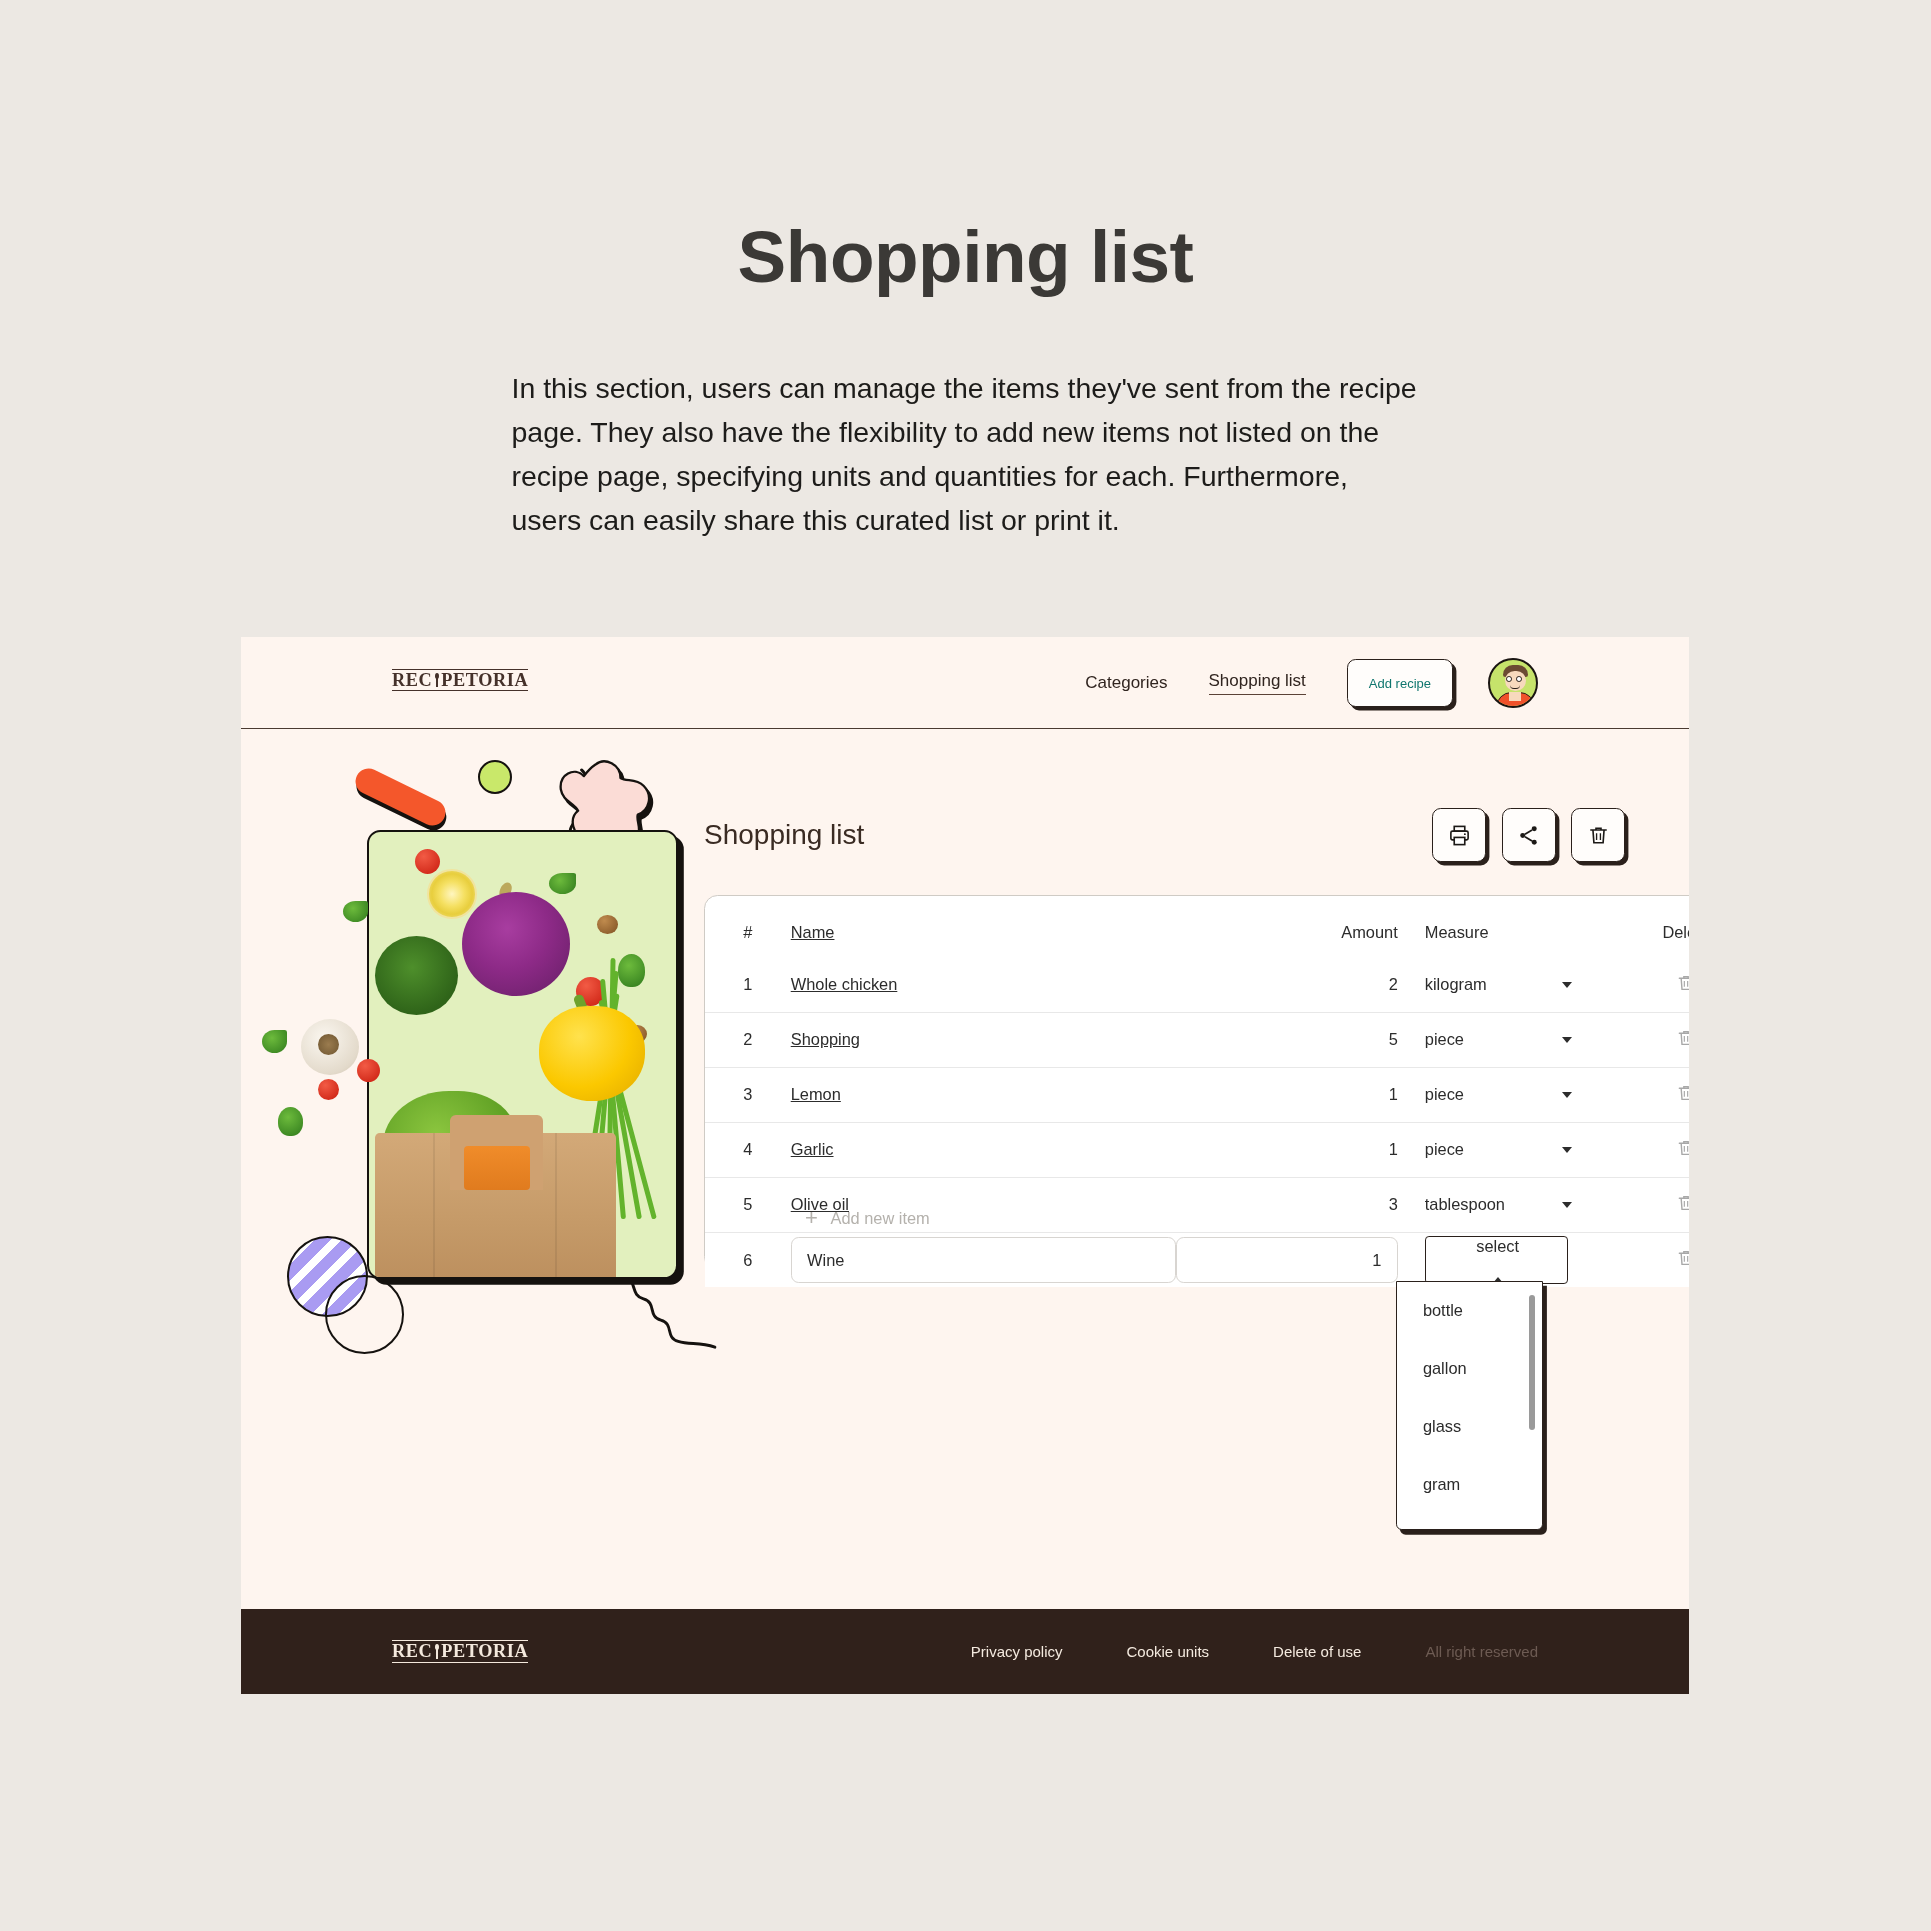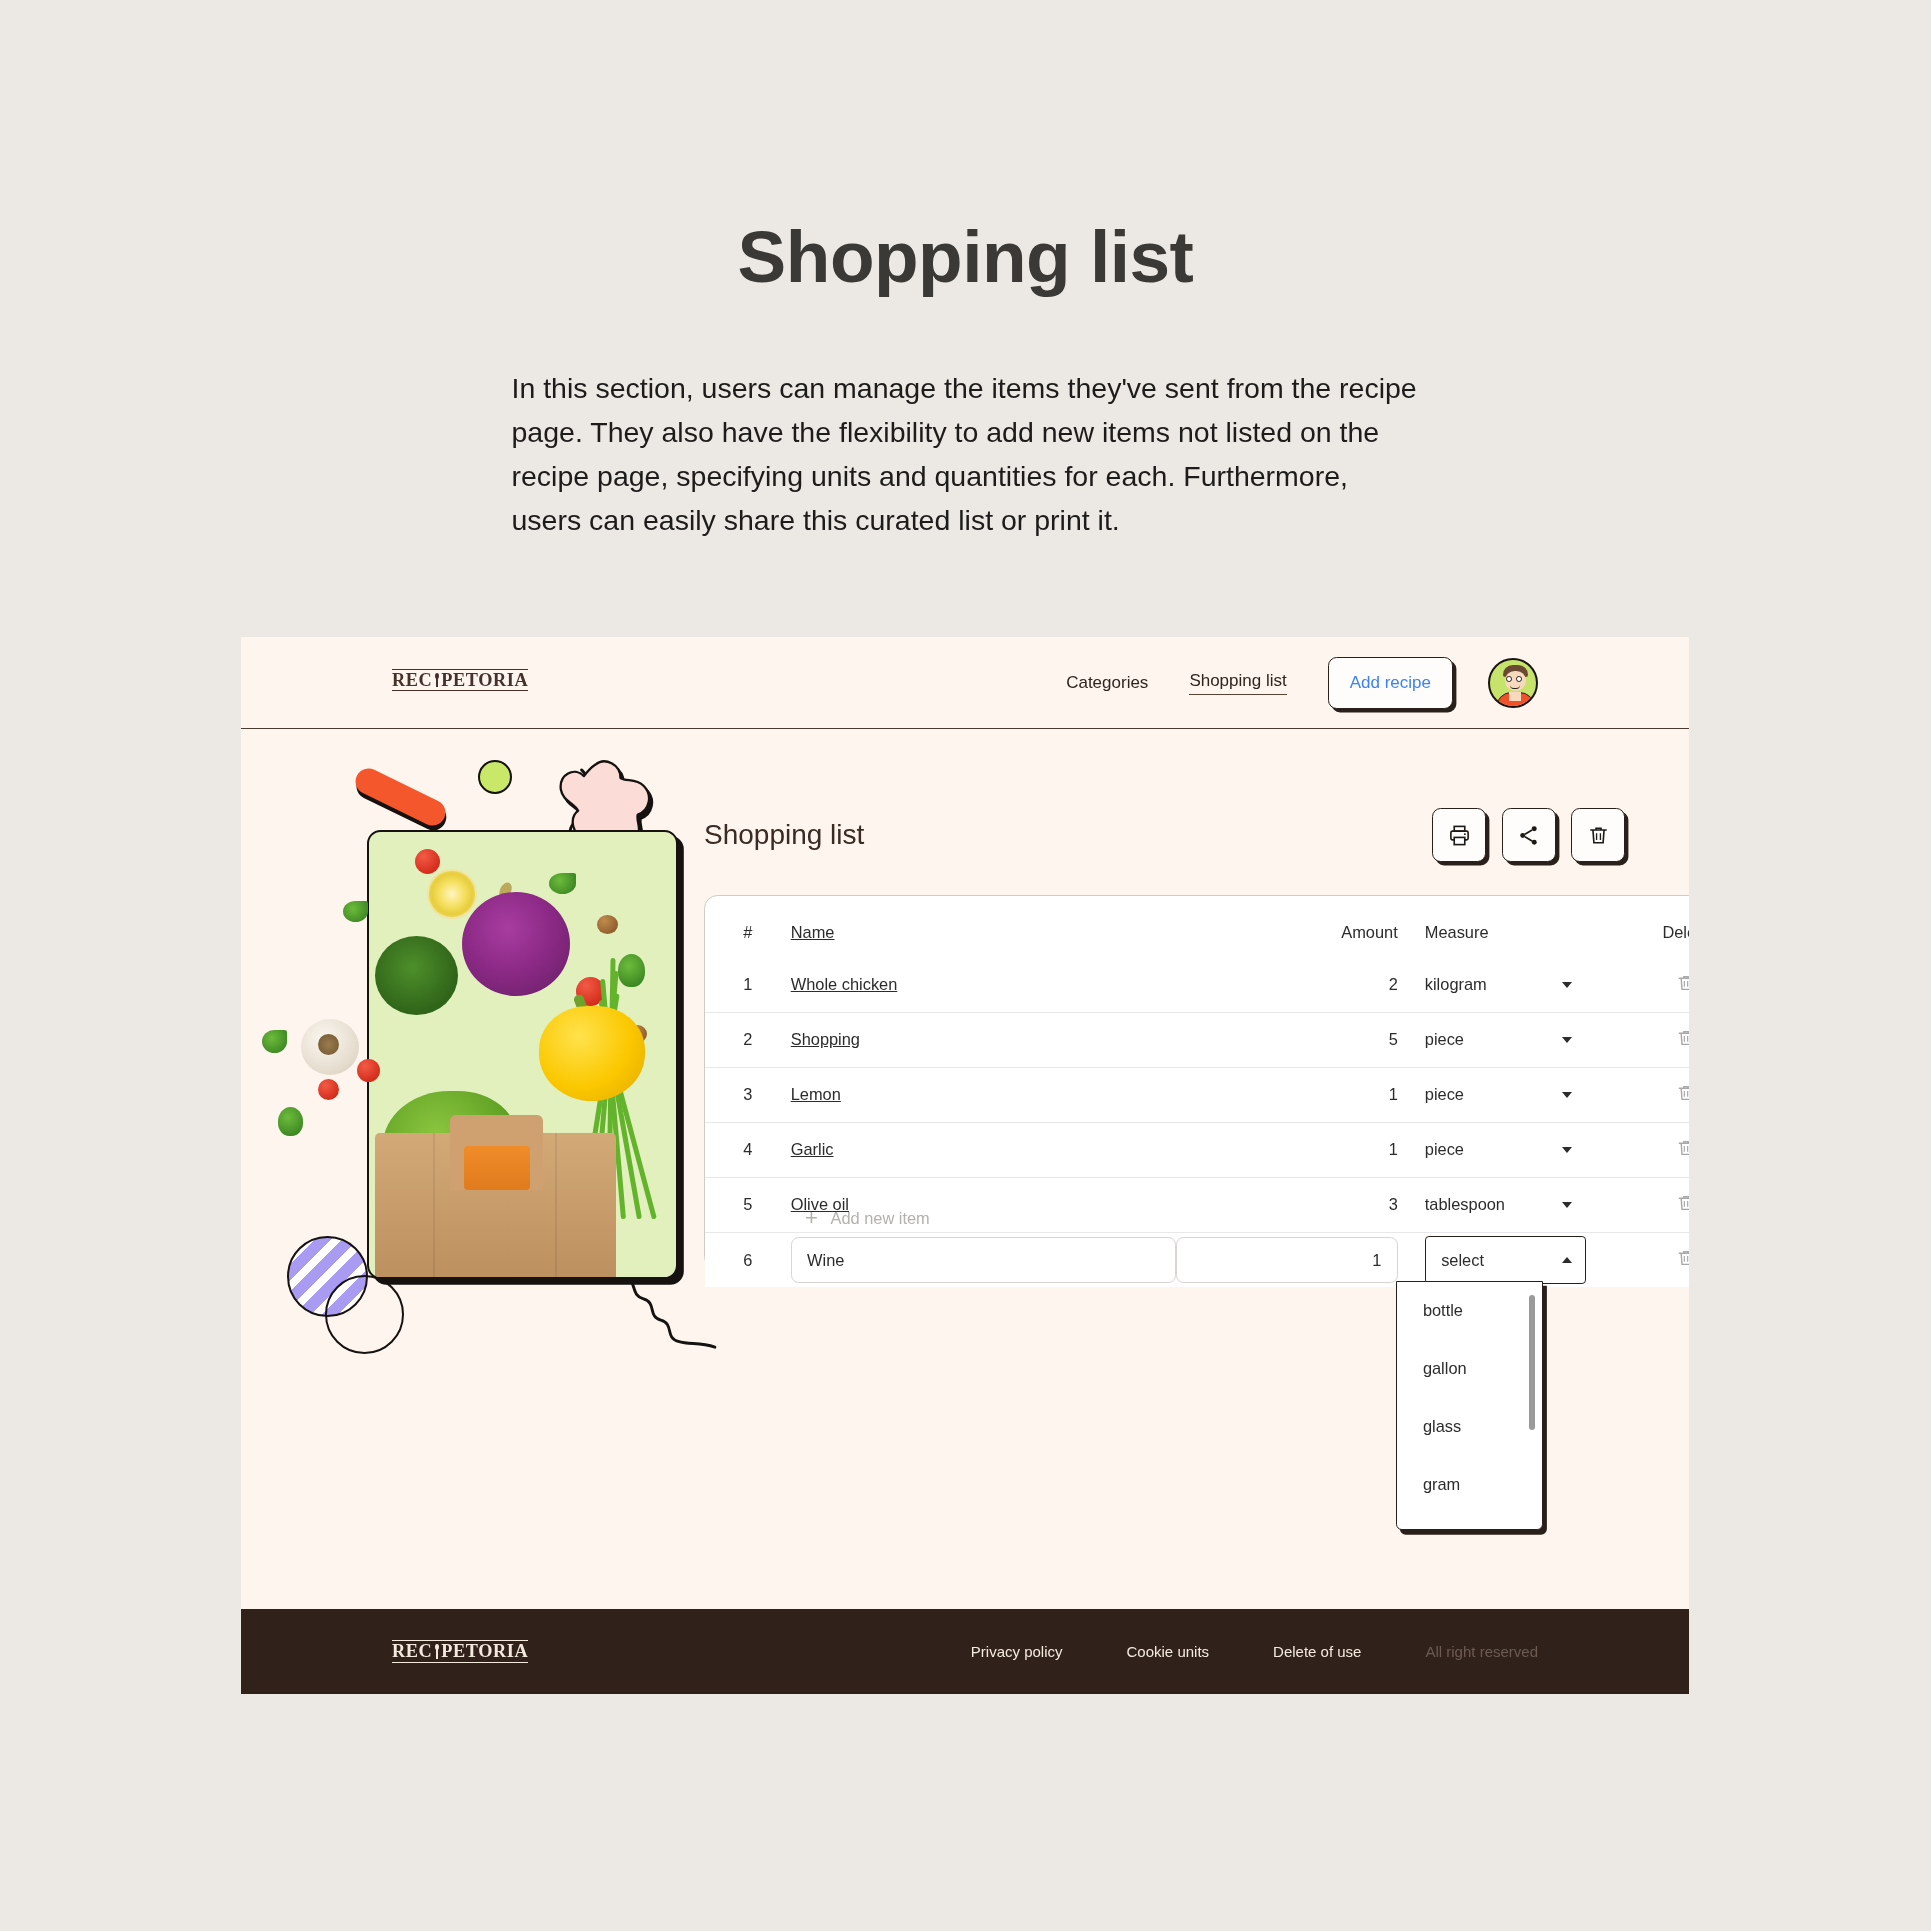--- a/index.html
+++ b/index.html
@@ -56,21 +56,21 @@
 
   .nav { position: absolute; right: 151px; top: 0; height: 92px;
          display: flex; align-items: center; gap: 0; }
   .nav-link {
     font-size: 17px; color: #30241F; margin-right: 41px; white-space: nowrap;
     cursor: pointer;
   }
   .nav-link.active { border-bottom: 1.9px solid #5A4237; padding-bottom: 3.9px; }
   .add-recipe-btn {
     background: #FFFDFB; border: 1.5px solid #2A201B; border-radius: 8.7px;
-    font-size: 17px; color: #3b82f6; padding: 15.4px 21px; cursor: pointer;
+    font-size: 13px; color: #0f766e; padding: 15.4px 21px; cursor: pointer;
     box-shadow: 3.4px 3.4px 0 #2A201B; margin-right: 35px; white-space: nowrap;
   }
   .avatar {
     width: 50px; height: 50px; border-radius: 50%;
     background: #C6E36B; border: 2.4px solid #1A1512;
     position: relative; overflow: hidden; cursor: pointer; flex: 0 0 auto;
   }
   .av-hair { position:absolute; left:12.6px; top:4.8px; width:25px; height:12.6px;
              background:#6B4A33; border-radius:12.6px 12.6px 2.9px 2.9px; }
   .av-face { position:absolute; left:14.5px; top:10.6px; width:21px; height:20px;
@@ -221,24 +221,24 @@
 
   
   tr.active-row td { background:#FFFFFF; border-top:1px solid #E8E8E8; }
   .inp {
     border:1.4px solid #D8D5D1; border-radius:7.7px; height:46px; font-size:16.4px;
     color:#2C2C2C; padding:0 15.4px; font-family:"Liberation Sans",sans-serif;
     background:#fff; width:100%;
   }
   .inp.amount { text-align:right; padding-right:15.4px; }
   .select-box {
-    position:relative; width:161px; height:48px; border:1.6px solid #2A201B;
+    position:relative; width:143px; height:48px; border:1.6px solid #2A201B;
     border-radius:3.9px; background:#fff; display:flex; align-items:center;
     justify-content:space-between; padding:0 12.6px 0 15.4px; font-size:16.4px;
-    color:#2C2C2C; cursor:pointer;
+    color:#2C2C2C; cursor:pointer;flex-direction:column;
   }
   .caret-up { width:0; height:0; border-left:5.8px solid transparent;
               border-right:5.8px solid transparent; border-bottom:6.8px solid #2C2C2C; }
   .dropdown {
     position:absolute; left:-1.9px; top:48px; width:147px; height:249px;
     background:#fff; border:1.6px solid #2A201B; border-radius:0 0 5.8px 5.8px;
     box-shadow:3.9px 4.8px 0 #2A201B; z-index:40; overflow:hidden;
   }
   .dd-opt { height:58px; display:flex; align-items:center; padding-left:26px;
             font-size:16.4px; color:#2C2C2C; cursor:pointer; }

